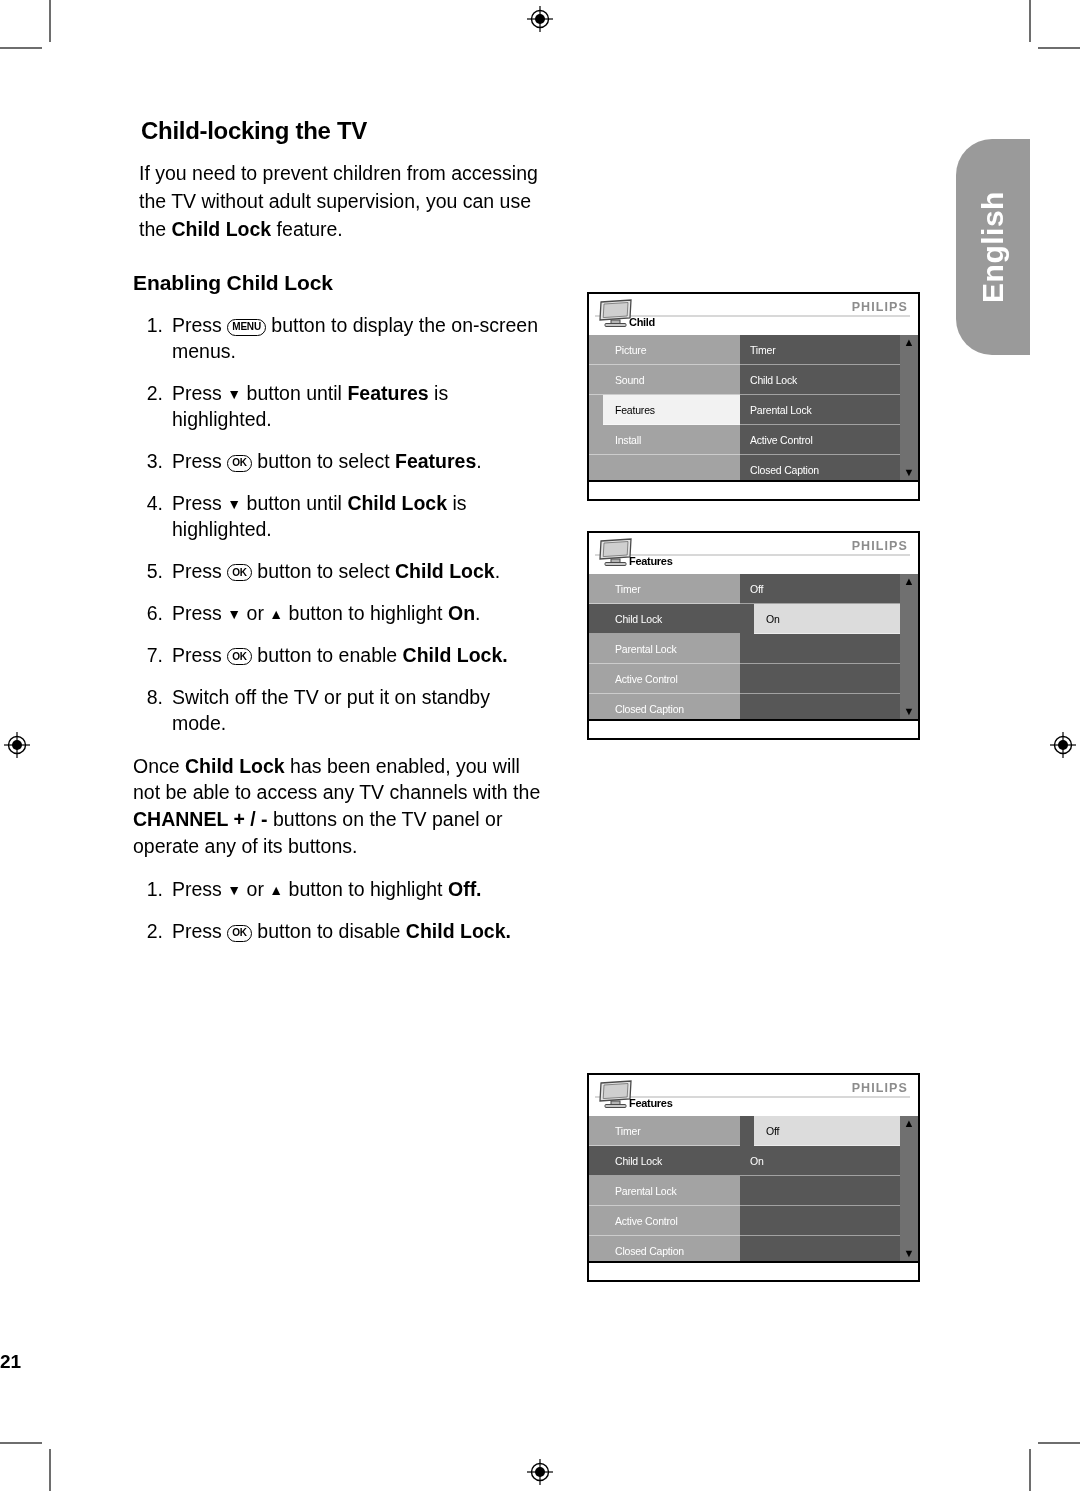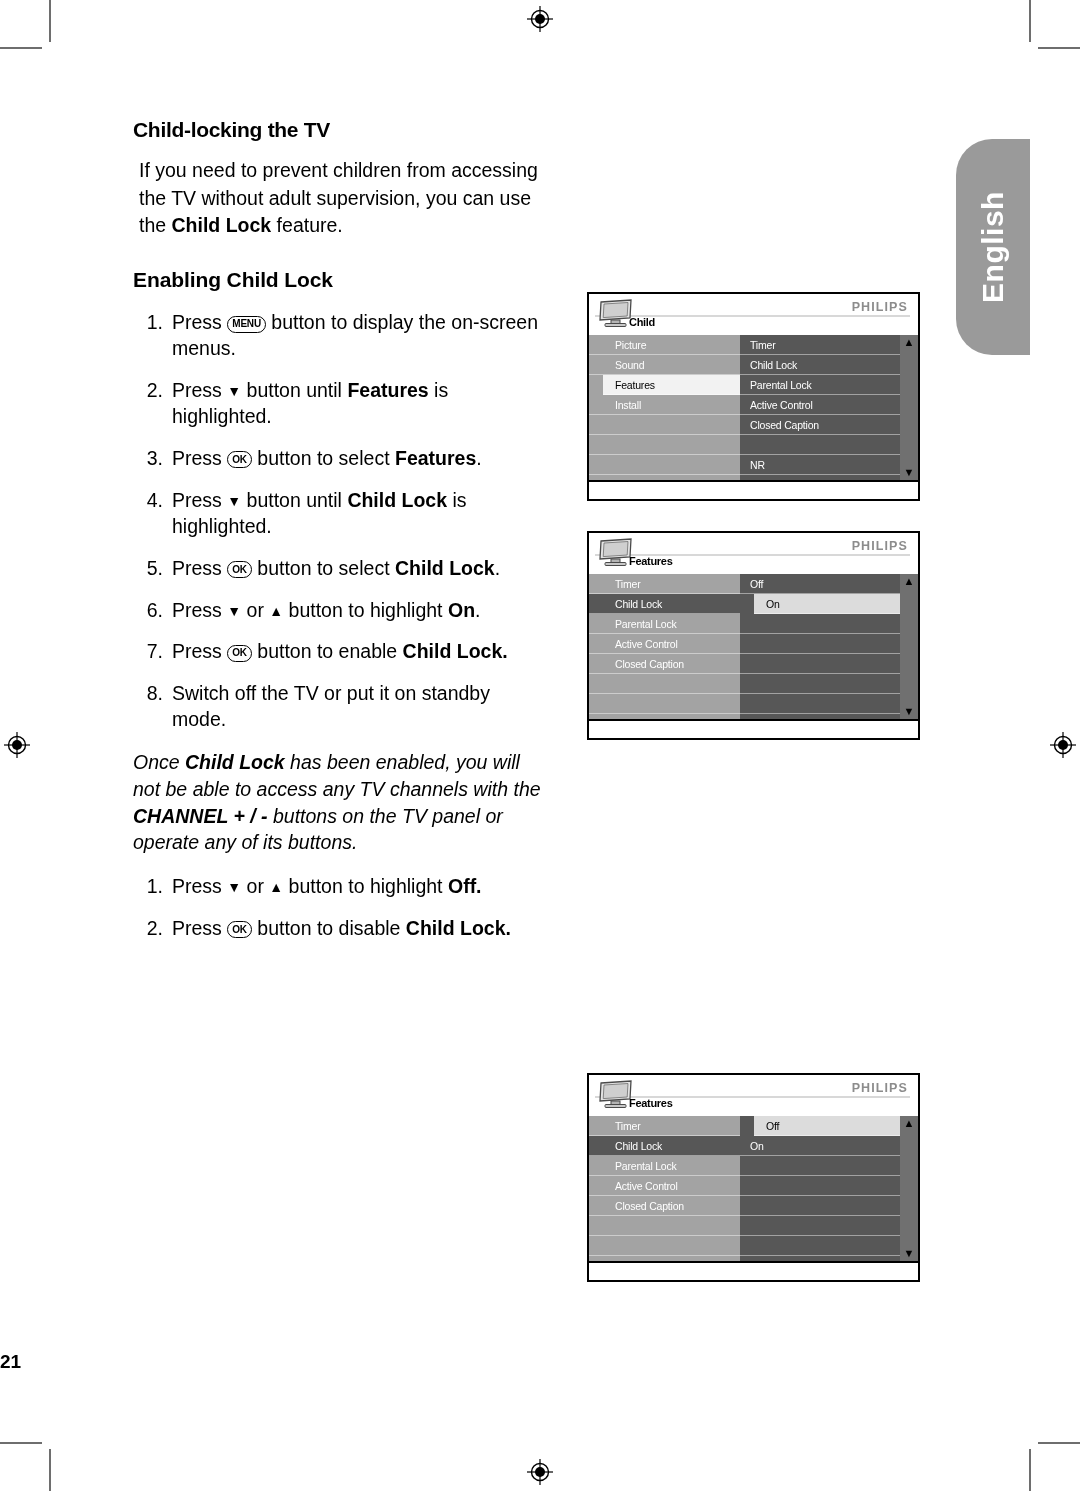--- a/index.html
+++ b/index.html
@@ -64,23 +64,23 @@
 
   
   .col-left {
     position: absolute;
     left: 133px;
     top: 118px;
     width: 410px;
   }
 
   h1.doc-title {
-    font-size: 21px;
-    font-weight: bold;
-    margin: 0 0 16px 0;
+    font-size: 24px;
+    font-weight: bold;
+    margin: 0 0 16px 8px;
     letter-spacing: -0.3px;
     line-height: 1.1;
   }
   p.intro {
     font-size: 19.5px;
     line-height: 1.42;
     margin: 0 0 28px 6px;
   }
   h2.sec-title {
     font-size: 21px;
@@ -111,21 +111,20 @@
     position: absolute;
     left: 0;
     top: 0;
     width: 30px;
     text-align: right;
   }
   p.note-para {
     font-size: 19.5px;
     line-height: 1.37;
     margin: 0 0 18px 0;
-    font-style: italic;
   }
   p.repeat-para {
     font-size: 19.5px;
     line-height: 1.37;
     margin: 0 0 16px 0;
   }
   b { font-weight: bold; }
 
   .glyph-btn {
     display: inline-block;
@@ -213,21 +212,21 @@
     width: 100%;
     text-align: center;
     color: #000;
     font-size: 11px;
     line-height: 1;
   }
   .osd-scroll .arr.up { top: 2px; }
   .osd-scroll .arr.down { bottom: 2px; }
 
   .osd-row {
-    height: 20px;
+    height: 30px;
     box-sizing: border-box;
     border-bottom: 1px solid rgba(255,255,255,0.45);
     display: flex;
     align-items: center;
     font-size: 10.5px;
     color: #ffffff;
     letter-spacing: -0.2px;
   }
   .osd-colL .osd-row { padding-left: 26px; }
   .osd-colR .osd-row { padding-left: 10px; padding-right: 20px; }

